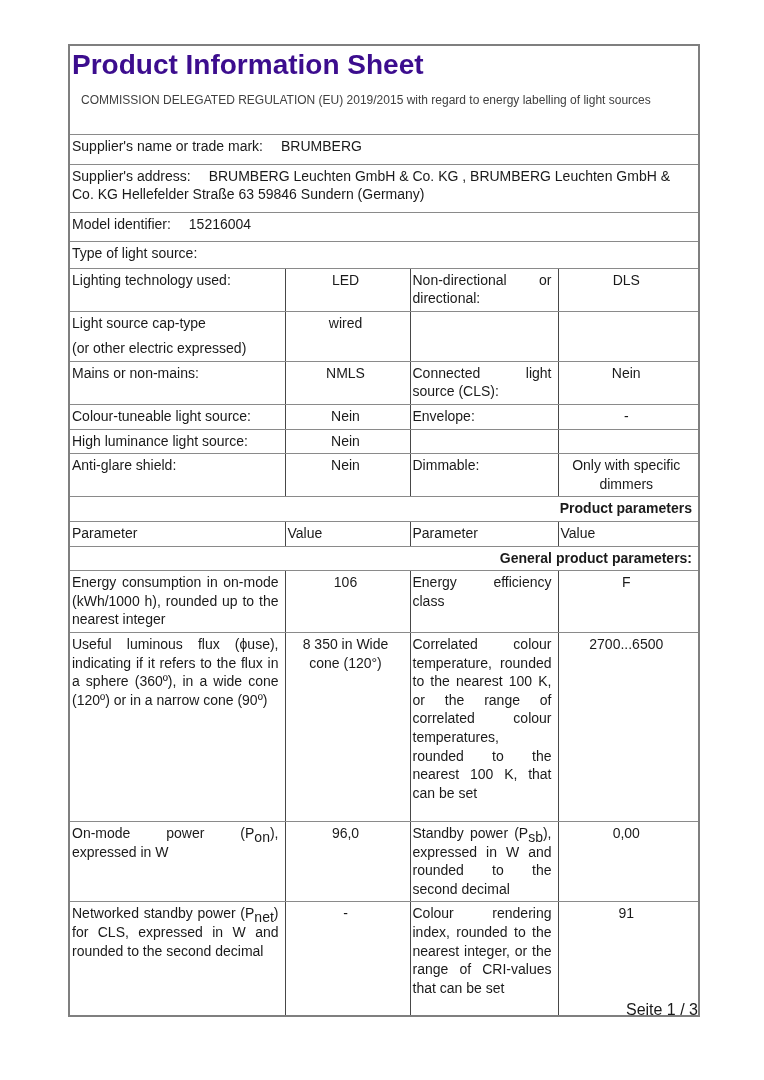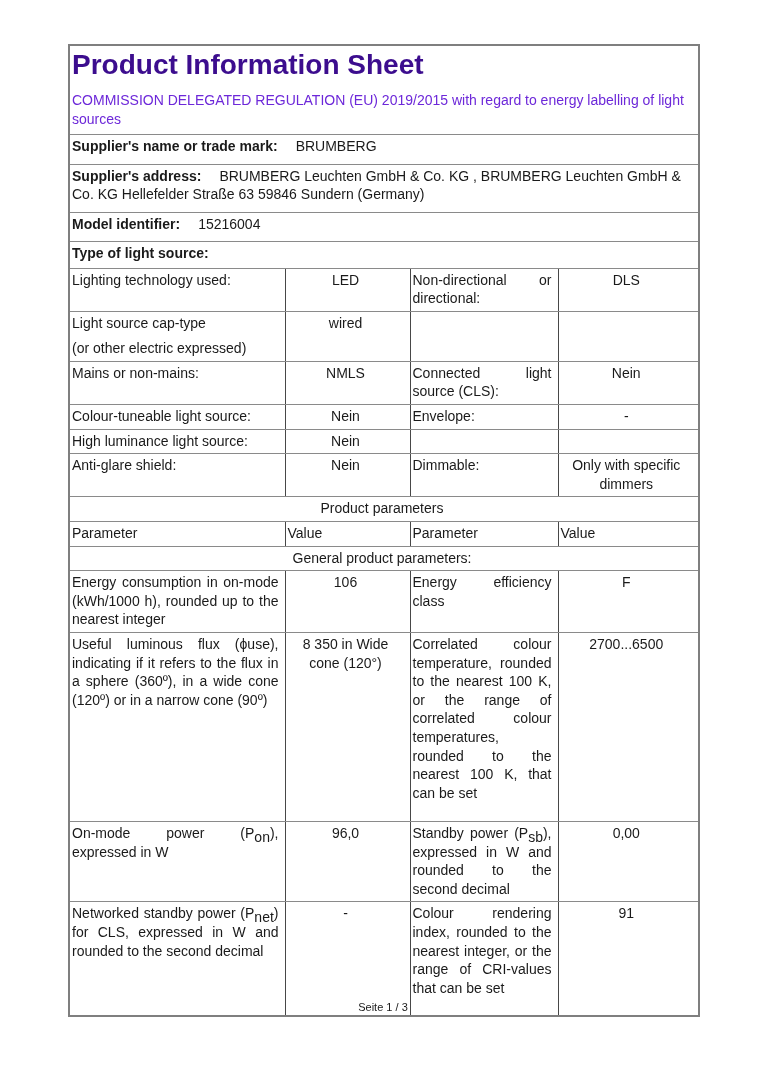--- a/index.html
+++ b/index.html
@@ -39,39 +39,39 @@
   }
   .title-cell { padding: 6px 8px 6px 8px; }
   h1.doc-title {
     margin: 0 0 9px 0;
     font-size: 28px;
     line-height: 34px;
     font-weight: 700;
     color: #3c0d8e;
   }
   .subtitle {
-    margin: 0;
-    font-size: 14px;
+    margin: 9px;
+    font-size: 12px;
     line-height: 18.6px;
-    color: #6d28d9;
-  }
-  .b { font-weight: 700; }
+    color: #404040;
+  }
+  .b { font-weight: 400; }
   .center { text-align: center; }
   .just { text-align: justify; }
-  .section-h { text-align: center; font-weight: 400; }
+  .section-h { text-align: right; font-weight: 700; }
   .val-gap { margin-left: 18px; font-weight: 400; }
   .cap-line2 { margin-top: 7px; }
   sub { font-size: 14px; line-height: 0; }
   .footer {
     position: absolute;
     left: 68px;
     top: 1001px;
     width: 630px;
-    text-align: center;
-    font-size: 11px;
+    text-align: right;
+    font-size: 16px;
     color: #1a1a1a;
   }
 </style>
 </head>
 <body>
 
 <div class="sheet">
   <table class="pis">
     <colgroup>
       <col style="width:216px">

